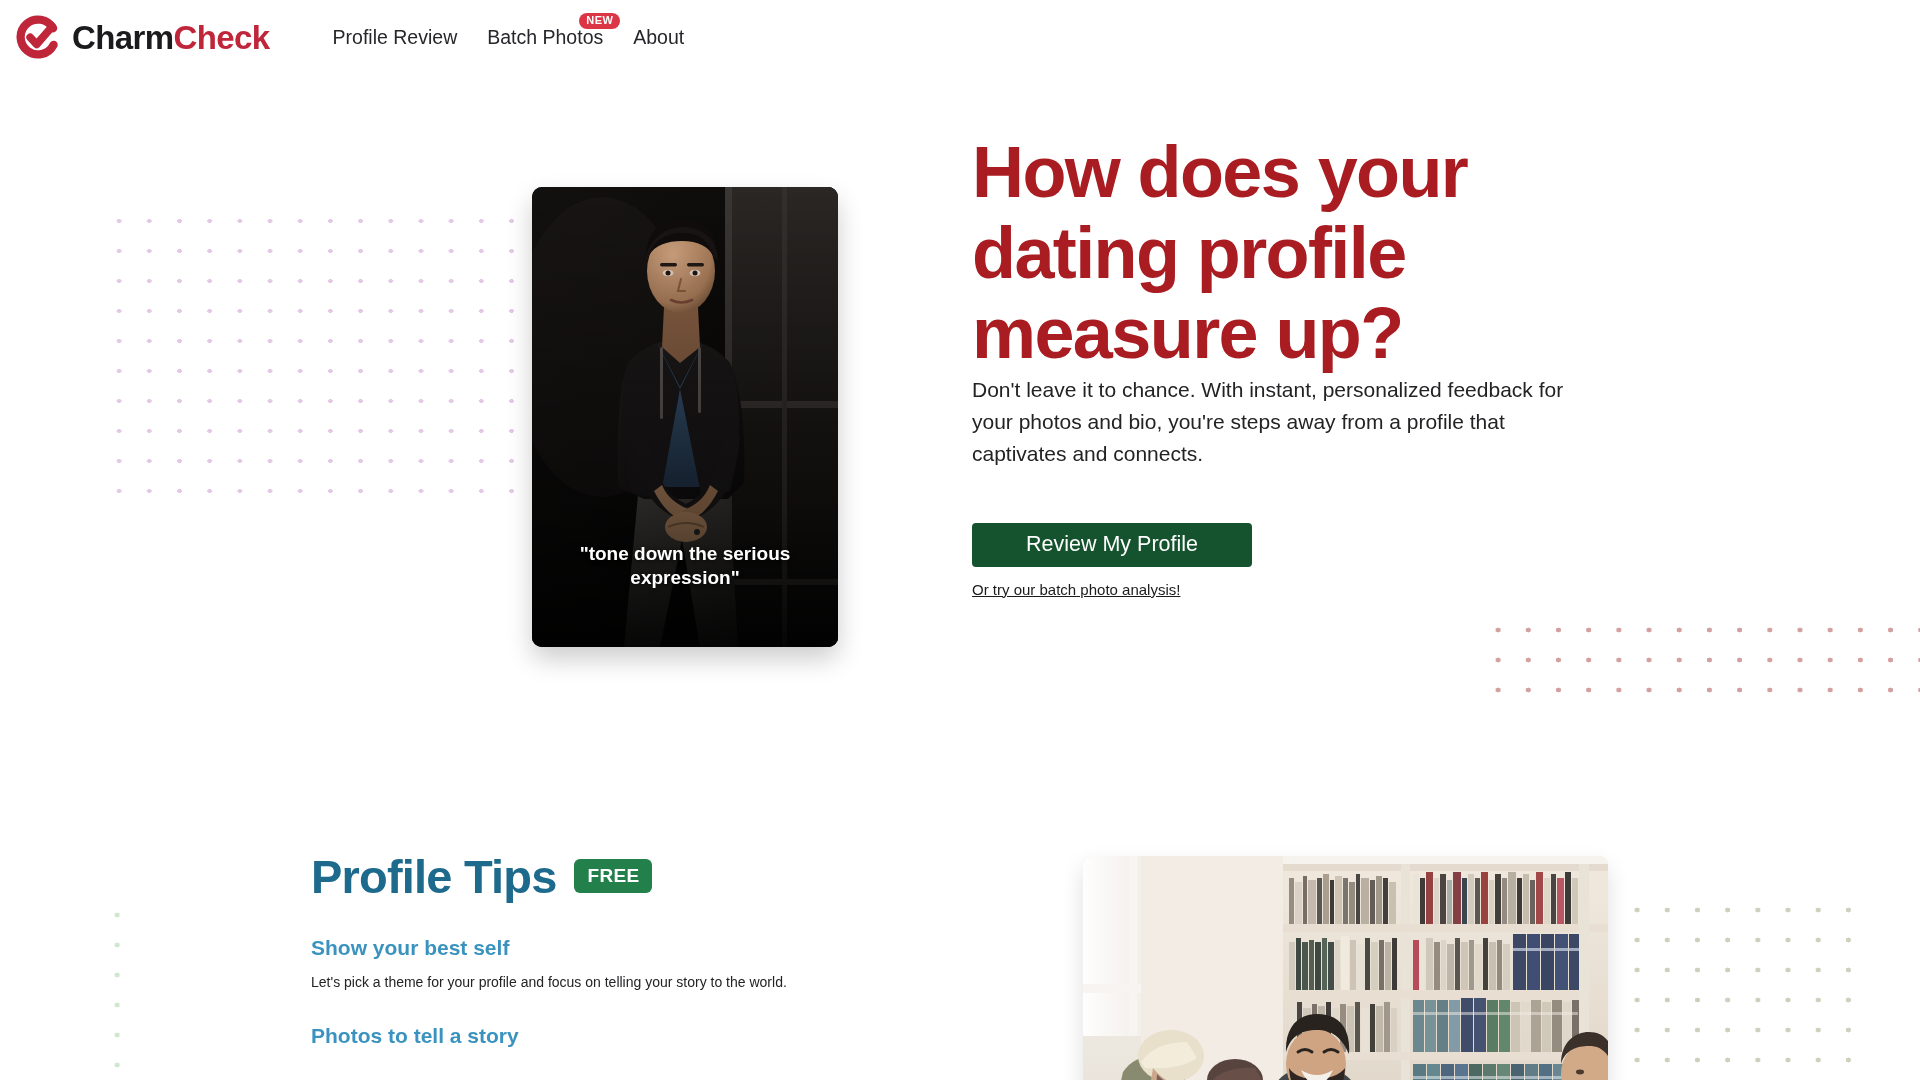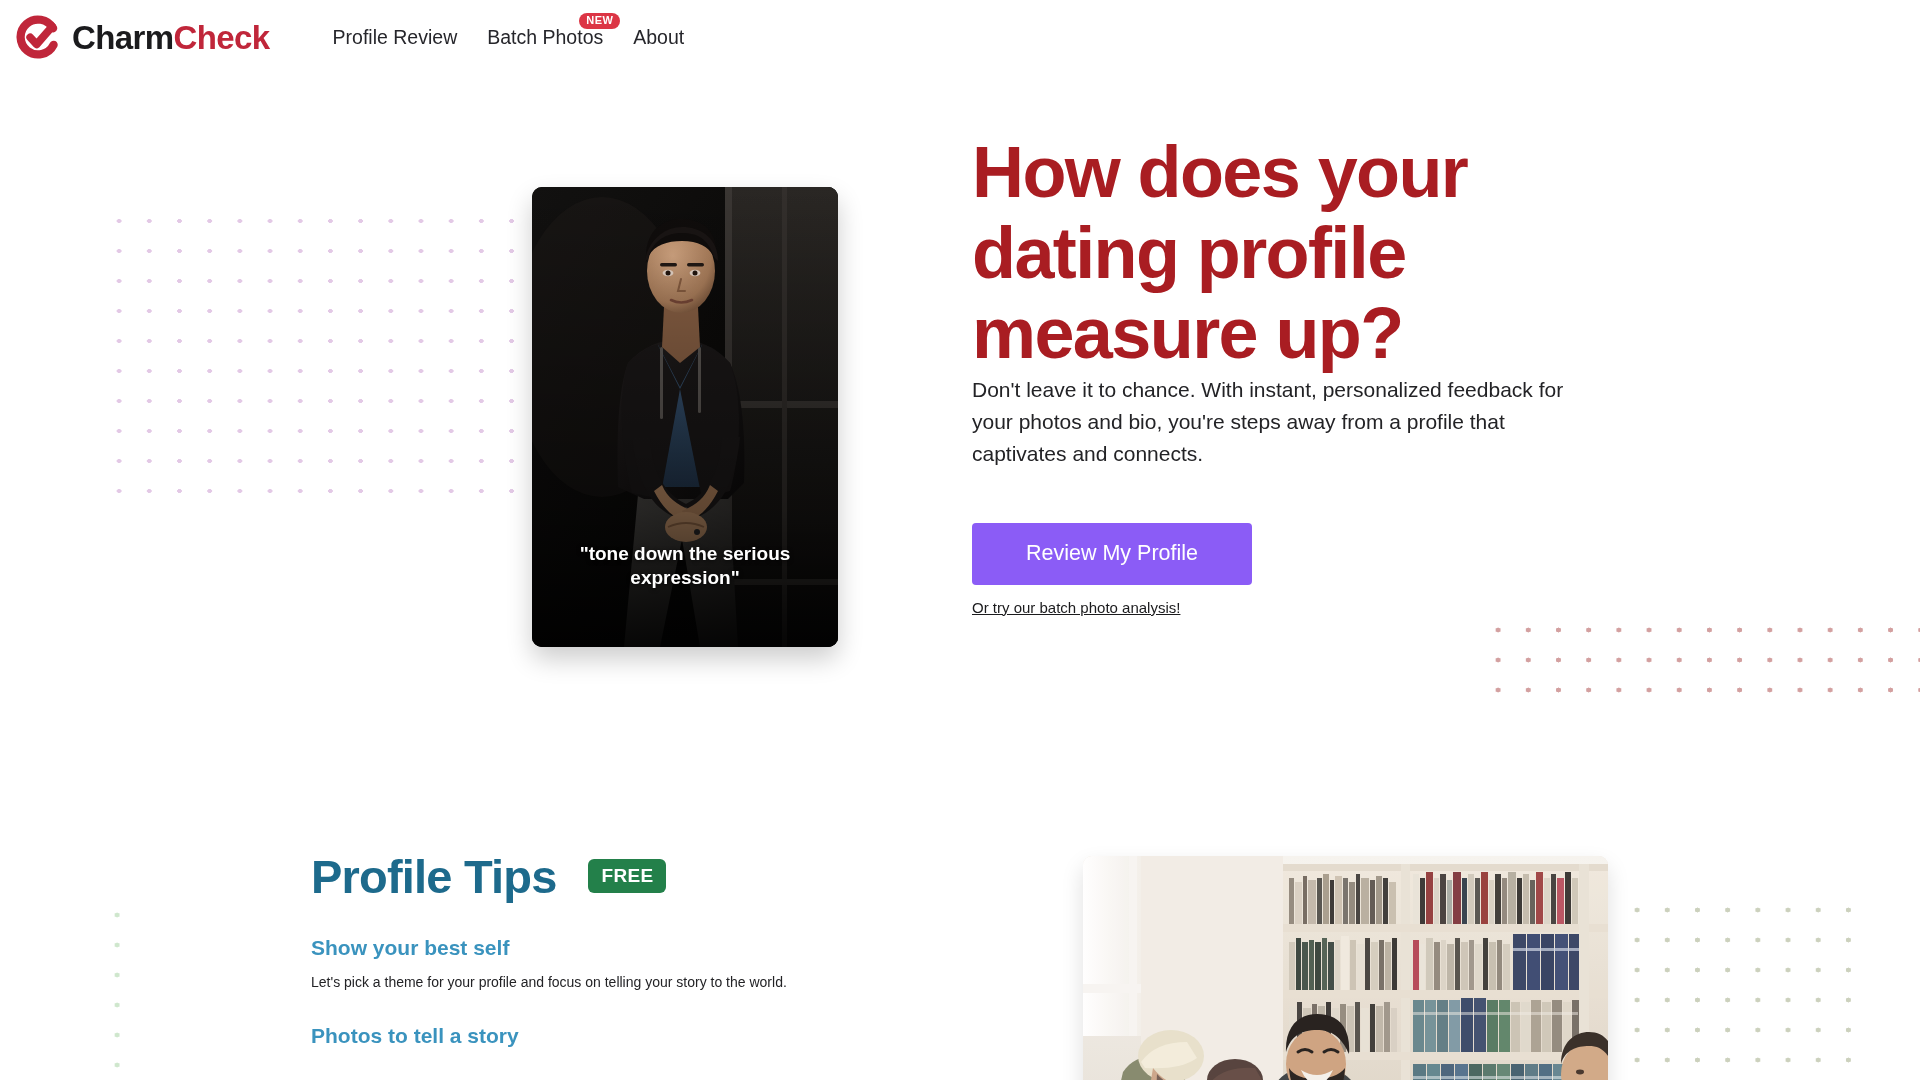--- a/index.html
+++ b/index.html
@@ -87,35 +87,35 @@
   .hero-title {
     color: #a91d22; font-size: 72px; font-weight: bold;
     line-height: 1.12; letter-spacing: -1.6px;
   }
   .hero-sub {
     color: #232326;
     font-size: 21px; line-height: 1.52; width: 610px;
   }
   .cta-btn {
     display: inline-flex; align-items: center; justify-content: center;
-    margin-top: 53px; width: 280px; height: 62px;
-    background: #8b5cf6; color: #ffffff;
+    margin-top: 53px; width: 280px; height: 44px;
+    background: #14532d; color: #ffffff;
     font-size: 21.5px; border: none; border-radius: 4px;
     cursor: pointer; font-family: inherit;
   }
   .cta-link {
     display: block; margin-top: 14px;
     color: #1b1b1d; font-size: 15px;
     text-decoration: underline; white-space: nowrap;
   }
 
   
   .tips { position: absolute; top: 820px; left: 0; width: 1920px; height: 260px; z-index: 5; }
   .tips-left { position: absolute; left: 311px; top: 32px; width: 700px; }
-  .tips-head { display: flex; align-items: flex-start; gap: 32px; }
+  .tips-head { display: flex; align-items: flex-start; gap: 18px; }
   .tips-title {
     color: #1d6a8c; font-size: 47px; font-weight: bold;
     letter-spacing: -.8px; line-height: 1.06;
   }
   .tips-badge {
     margin-top: 7px; background: #23804a; color: #ffffff;
     font-size: 19px; font-weight: bold; letter-spacing: .3px;
     border-radius: 6px; padding: 7px 13px 8px 13px; line-height: 1;
   }
   .tip-item { margin-top: 34px; }

